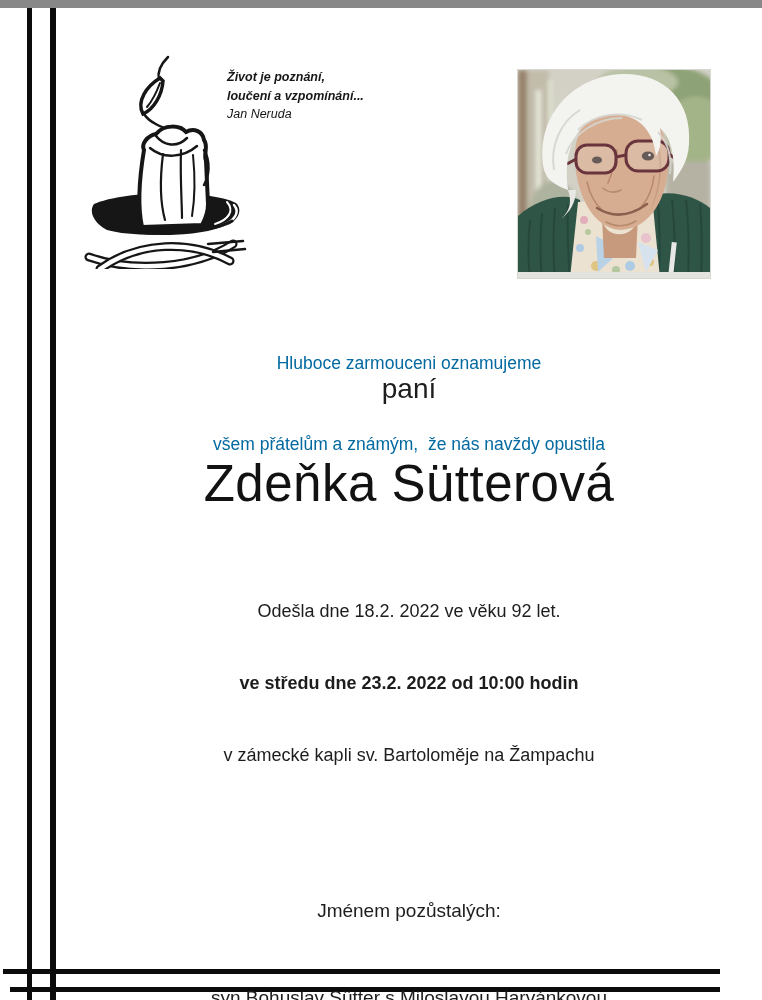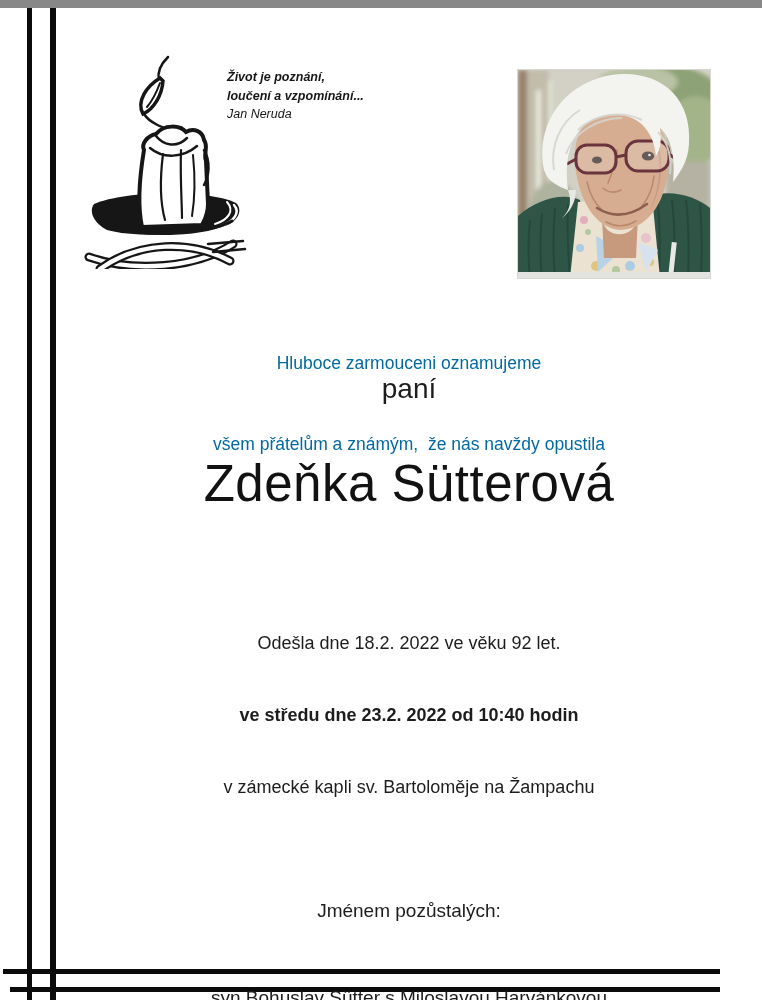--- a/index.html
+++ b/index.html
@@ -23,21 +23,21 @@
   .quote{position:absolute;left:227px;top:60px;font-size:12.5px;line-height:18.5px;font-style:italic;color:#161616;}
   .quote .q{font-weight:700;}
   .quote .a{font-weight:400;}
 
   .photo{position:absolute;left:518px;top:62px;width:192px;height:208px;outline:1px solid #d6d6d2;}
 
   .block{position:absolute;left:56px;width:706px;text-align:center;white-space:pre-wrap;}
   .announcement{top:288px;font-size:17.5px;line-height:27px;color:#0369a1;}
   .salutation{top:369px;font-size:28px;line-height:24px;}
   .name{top:447px;font-size:51px;line-height:58px;color:#121212;letter-spacing:0.5px;text-align:center;}
-  .details{top:575px;font-size:18px;line-height:24px;}
+  .details{top:543px;font-size:18px;line-height:24px;}
   .details .bold{font-weight:700;}
   .mourners{top:830px;font-size:19px;line-height:29px;}
 </style>
 </head>
 <body>
 
 <div class="page">
 
   <div class="frame v1"></div>
   <div class="frame v2"></div>
@@ -178,21 +178,21 @@
     <div>Hluboce zarmouceni oznamujeme</div>
     <div>všem přátelům a známým,  že nás navždy opustila</div>
   </div>
 
   <div class="block salutation">paní</div>
 
   <div class="block name">Zdeňka Sütterová</div>
 
   <div class="block details">
     <div>Odešla dne 18.2. 2022 ve věku 92 let.</div>
-    <div class="bold">ve středu dne 23.2. 2022 od 10:40 hodin</div>
+    <div class="bold">ve středu dne 23.2. 2022 od 10:00 hodin</div>
     <div>v zámecké kapli sv. Bartoloměje na Žampachu</div>
   </div>
 
   <div class="block mourners">
     <div>Jménem pozůstalých:</div>
     <div>syn Bohuslav Sütter s Miloslavou Harvánkovou</div>
     
     
   </div>
 

